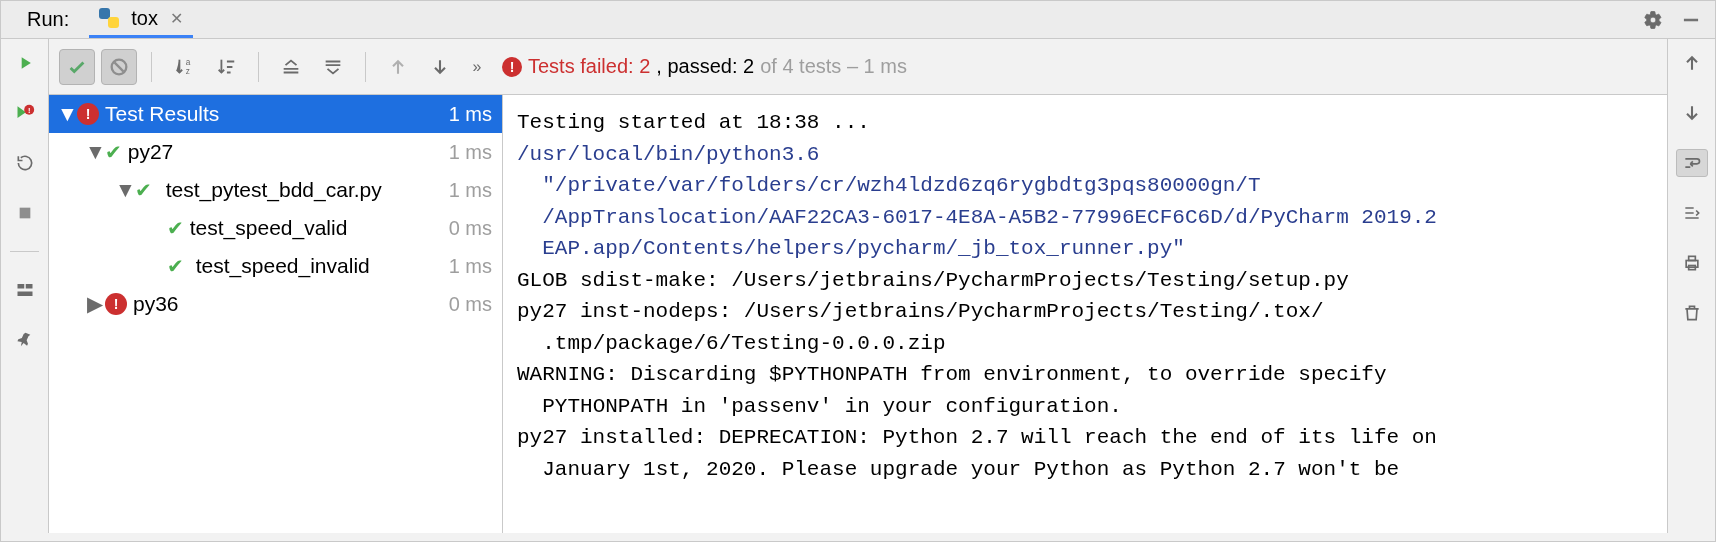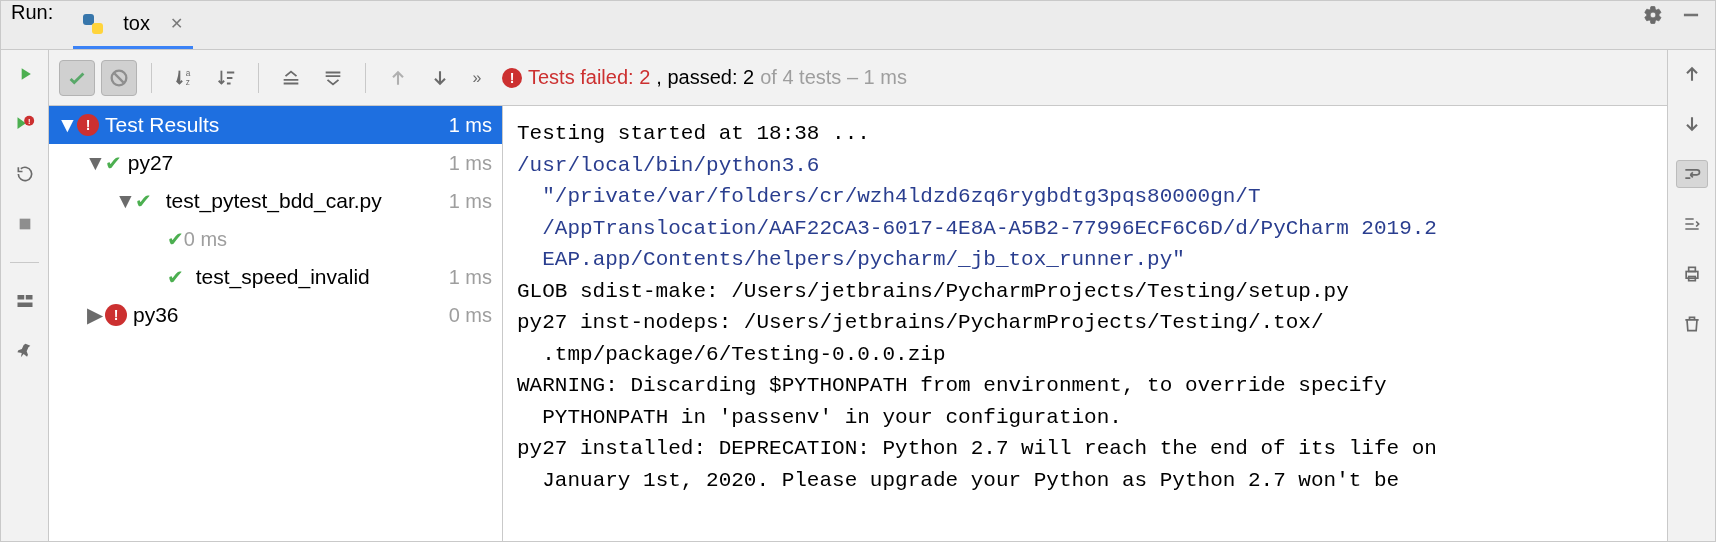--- a/index.html
+++ b/index.html
@@ -8,29 +8,29 @@
     font-size: 13px;
     width: 1716px;
     height: 542px;
     background: #f2f2f2;
     color: #000;
     overflow: hidden;
     border: 1px solid #c9c9c9;
   }
   .header {
     display: flex;
-    align-items: flex-start;
-    height: 49px;
+    align-items: center;
+    height: 38px;
     background: #ececec;
     border-bottom: 1px solid #c9c9c9;
-    padding-left: 10px;
+    padding-left: 26px;
   }
   .run-label { font-size: 20px; color: #000; padding-right: 20px; }
   .tab {
-    display: flex; align-items: center; gap: 20px;
+    display: flex; align-items: center; gap: 12px;
     padding: 4px 10px; font-size: 20px;
     border-bottom: 3px solid #3b82f6;
     height: 100%;
   }
   .tab-close { color: #7a7a7a; font-size: 16px; cursor: pointer; }
   .header-spacer { flex: 1; }
   .gear, .minimize { width: 28px; height: 28px; display:flex; align-items:center; justify-content:center; cursor:pointer; margin-right: 10px; }
   .gear svg, .minimize svg { stroke: #6b6b6b; fill: #6b6b6b; }
 
   .body {
@@ -271,20 +271,21 @@
         <div class="tree-row">
           <span class="indent" style="width:66px"></span>
           <span class="expander" style="color:#6b6b6b">▼</span>
           <span class="ok-icon">✔</span>
           <span class="label" style="margin-left:14px;">test_pytest_bdd_car.py</span>
           <span class="time">1 ms</span>
         </div>
         <div class="tree-row">
           <span class="indent" style="width:118px"></span>
           <span class="ok-icon">✔</span>
+          <span class="label" style="margin-left:6px;">test_speed_valid</span>
           <span class="time">0 ms</span>
         </div>
         <div class="tree-row">
           <span class="indent" style="width:118px"></span>
           <span class="ok-icon">✔</span>
           <span class="label" style="margin-left:12px;">test_speed_invalid</span>
           <span class="time">1 ms</span>
         </div>
         <div class="tree-row">
           <span class="indent" style="width:36px"></span>

